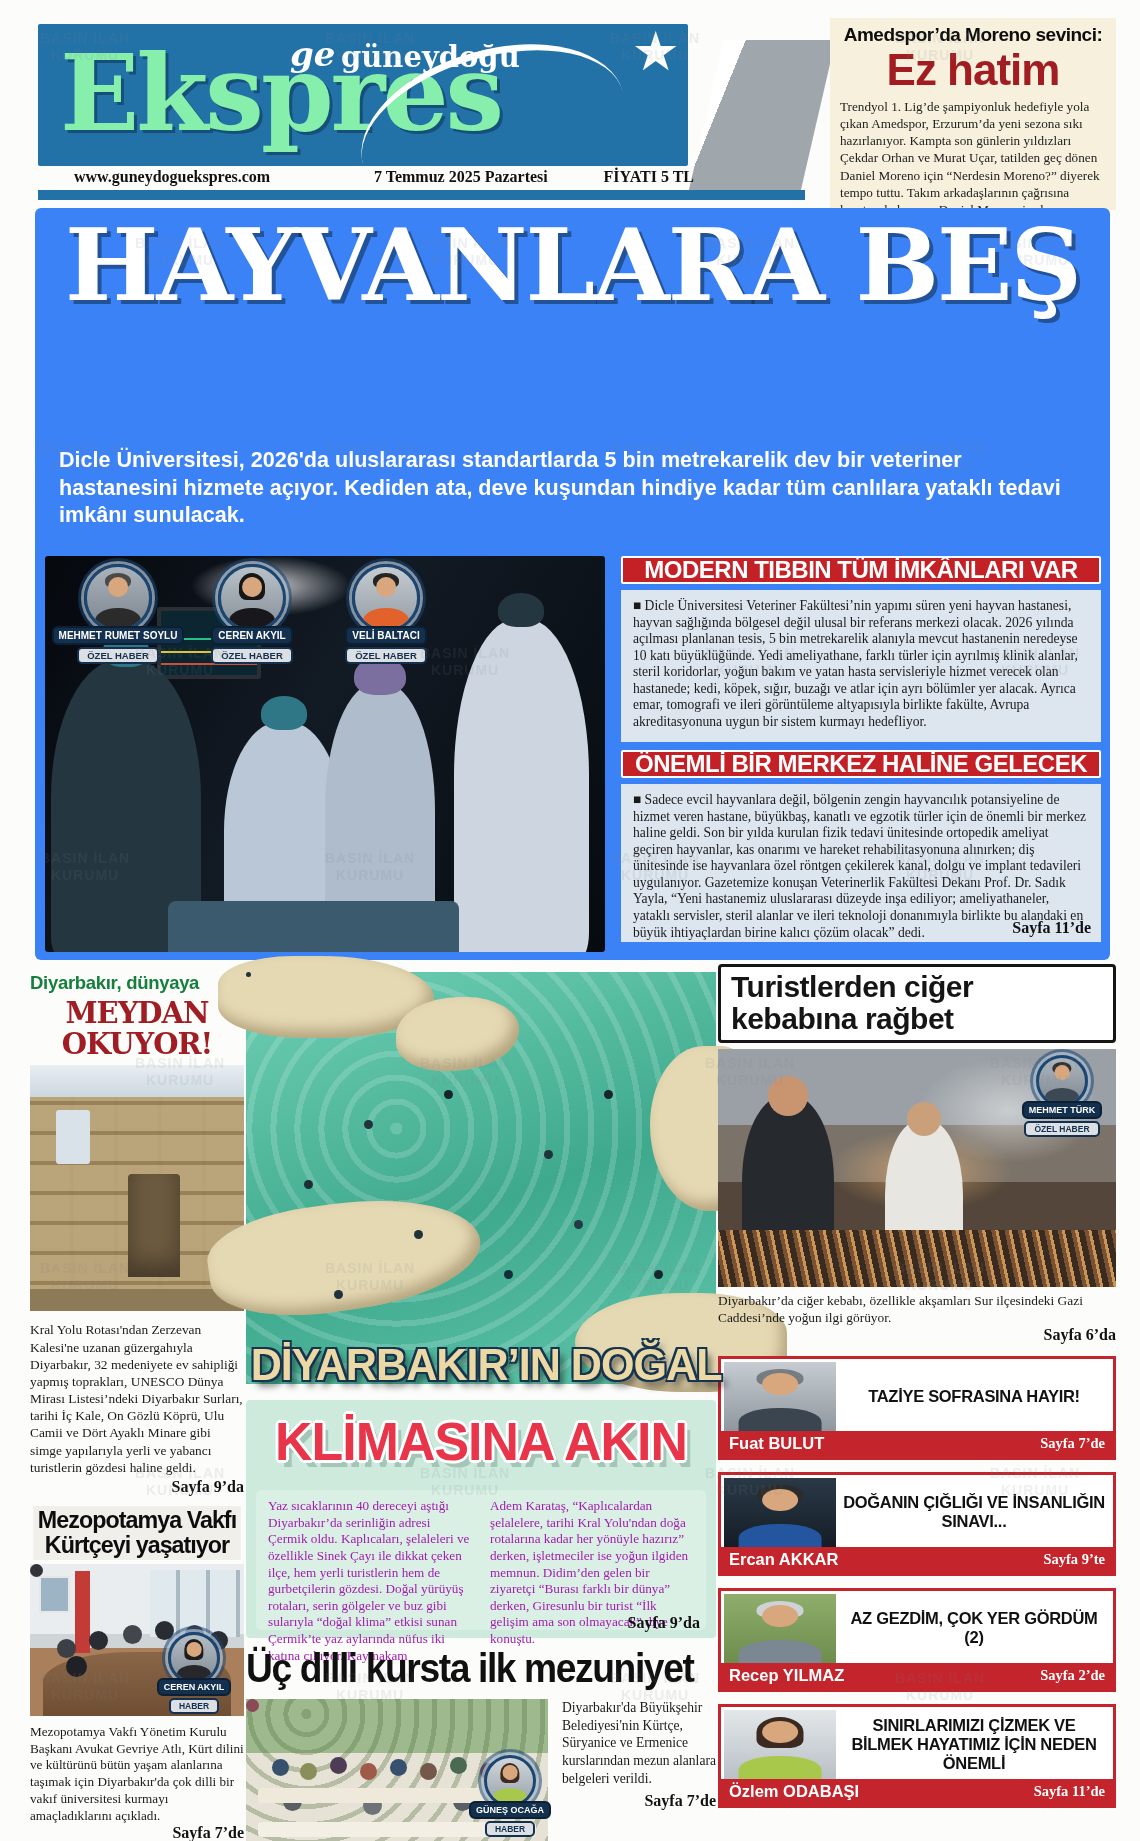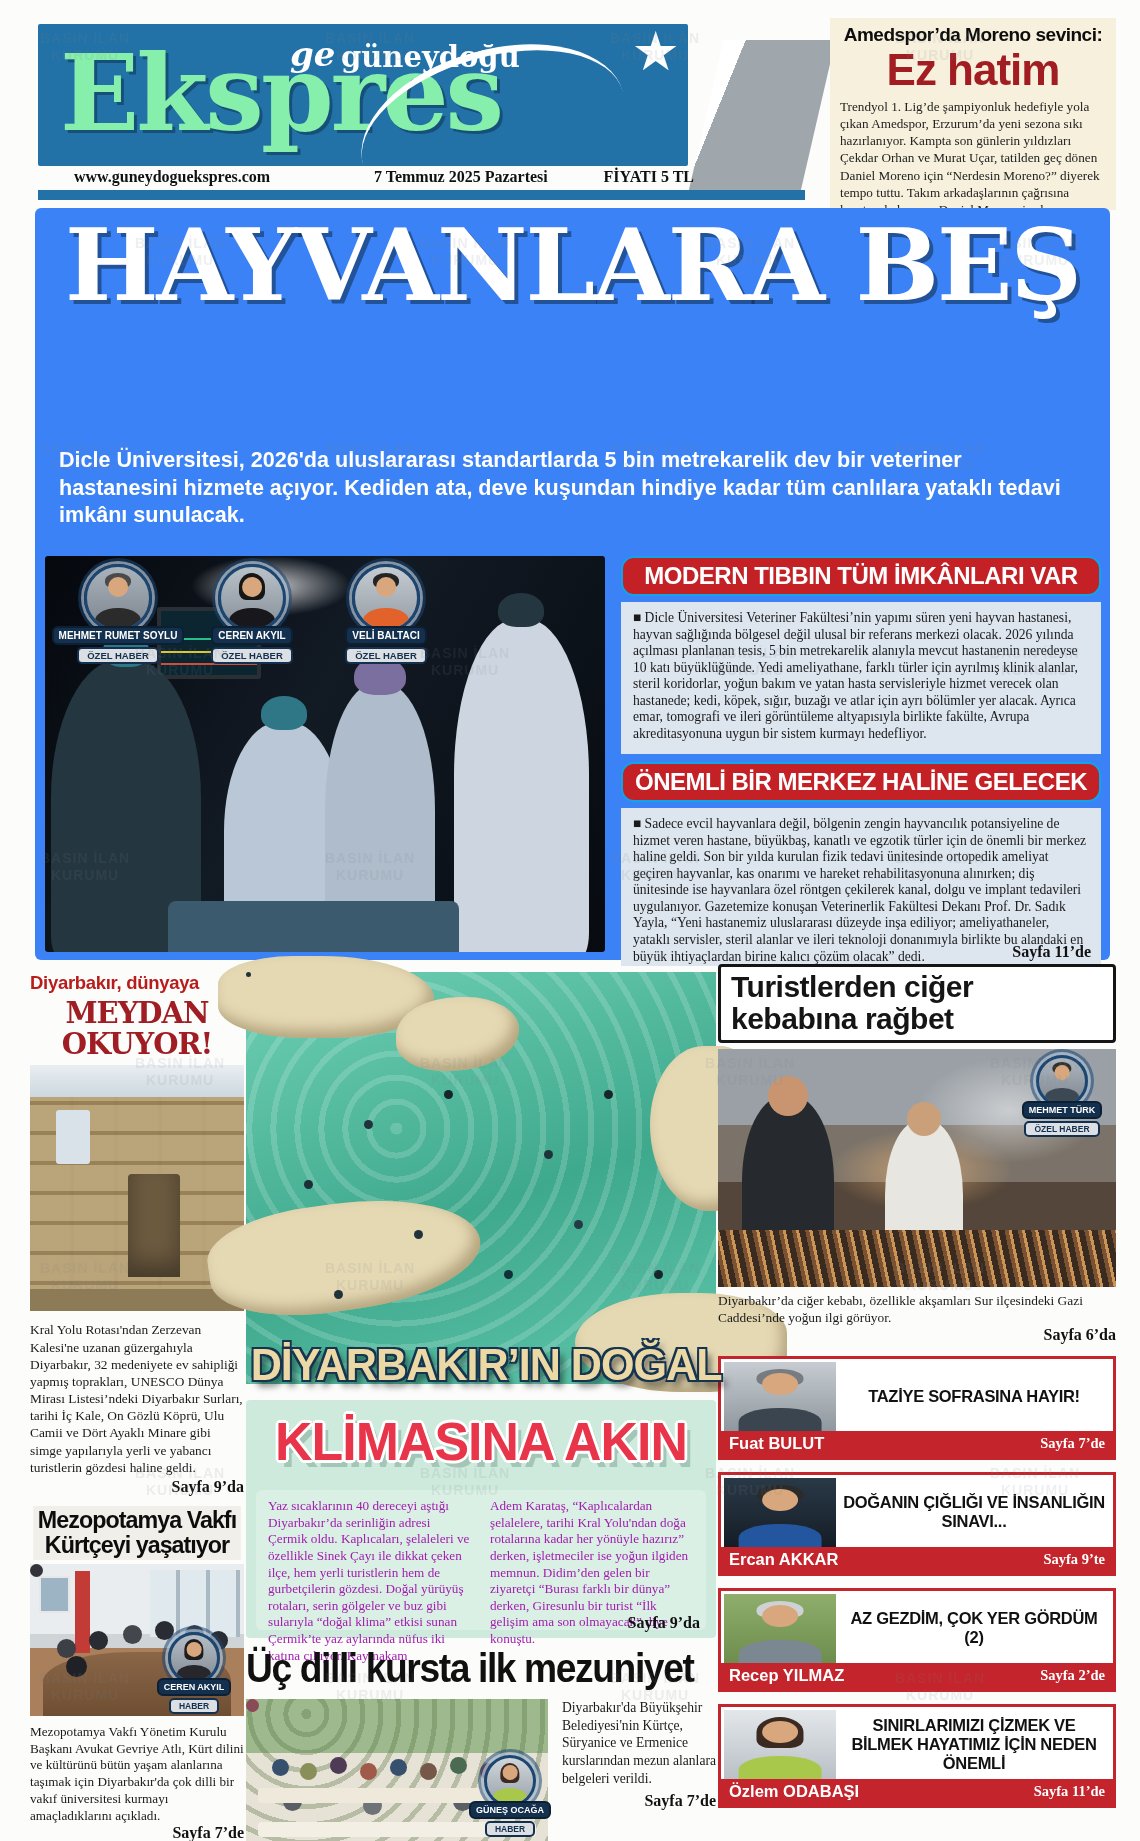--- a/index.html
+++ b/index.html
@@ -39,21 +39,21 @@
 
   
   #lead-box{left:35px;top:208px;width:1075px;height:752px;background:#3b82f6;border-radius:6px;}
   .lead-h{position:absolute;width:100%;text-align:center;font-family:"DejaVu Serif",serif;font-weight:bold;
       font-size:99px;color:#fff;letter-spacing:-2px;line-height:1;text-shadow:4px 4px 0 rgba(10,34,58,.5);}
   #lead-h1{top:8px;} #lead-h2{top:116px;}
   #lead-sub{position:absolute;left:24px;top:238px;width:1030px;font-weight:bold;font-size:22px;color:#fff;
       line-height:1.25;transform:scaleX(.98);transform-origin:left;}
   #lead-photo{position:absolute;left:10px;top:348px;width:560px;height:396px;border-radius:3px;}
   #lead-right{position:absolute;left:586px;top:348px;width:480px;}
-  .sec-bar{height:40px;background:#c42127;border:2px solid #0ea5e9;border-radius:13px;display:flex;
+  .sec-bar{height:28px;background:#c42127;border:2px solid #ffffff;border-radius:2px;display:flex;
       align-items:center;justify-content:center;color:#fff;font-weight:bold;font-size:24px;letter-spacing:-.5px;
       transform-origin:left;box-sizing:border-box;}
   .sec-body{background:#dde5ef;padding:8px 12px;font-family:"Liberation Serif",serif;font-size:13.6px;
       line-height:1.22;color:#1a1a1a;box-sizing:border-box;overflow:hidden;position:relative;}
   #sec-body1{height:152px;margin:6px 0 8px;}
   #sec-body2{height:158px;margin-top:6px;}
   .pageref{font-family:"Liberation Serif",serif;font-weight:bold;font-size:16px;color:#111;text-align:right;}
   #sec-ref{position:absolute;right:10px;bottom:4px;}
 
   
@@ -157,21 +157,21 @@
         linear-gradient(#9db98d 0 36%,#e7e2d6 36% 100%);}
   .grad .row{position:absolute;left:0;top:0;width:13px;height:13px;border-radius:50%;background:#8a4a58;
       box-shadow:28px 62px 0 2px #37506e,56px 66px 0 2px #8a8f5a,86px 60px 0 2px #4e3b56,116px 66px 0 2px #a05a4a,
         146px 62px 0 2px #37506e,176px 66px 0 2px #76584a,206px 60px 0 2px #4a6a52,236px 66px 0 2px #8a4a58,
         262px 62px 0 2px #37506e,40px 96px 0 3px #5a5f66,120px 100px 0 3px #6e7378,210px 96px 0 3px #5a5f66;}
   .grad .tb{position:absolute;left:4%;bottom:8%;width:92%;height:10%;background:#f3efe5;border-radius:4px;
       box-shadow:0 -34px 0 #efe9dc;}
 
   
   #left-col{left:30px;top:972px;width:214px;}
-  #l-kicker{color:#b91c1c;font-weight:bold;font-size:18.5px;letter-spacing:-.3px;}
+  #l-kicker{color:#15803d;font-weight:bold;font-size:18.5px;letter-spacing:-.3px;}
   #l-head{color:#a01d24;font-family:"DejaVu Serif",serif;font-weight:bold;font-size:29px;line-height:1.06;
       text-align:center;margin:4px 0 6px;letter-spacing:-1px;}
   #ruins-photo{height:246px;}
   #l-body{font-family:"Liberation Serif",serif;font-size:13.4px;line-height:1.28;color:#1a1a1a;margin-top:10px;}
   #l-ref{margin-top:2px;}
   #mezo-head{margin-top:10px;background:#f1efe9;padding:2px 0;text-align:center;font-weight:bold;font-size:24px;
       letter-spacing:-1px;line-height:1.04;color:#0d0d0d;transform:scaleX(.97);}
   #meet-photo{height:152px;margin-top:4px;}
   #meet-badge{position:absolute;right:2px;bottom:2px;}
   #l-body2{font-family:"Liberation Serif",serif;font-size:13.2px;line-height:1.27;color:#1a1a1a;margin-top:8px;}

